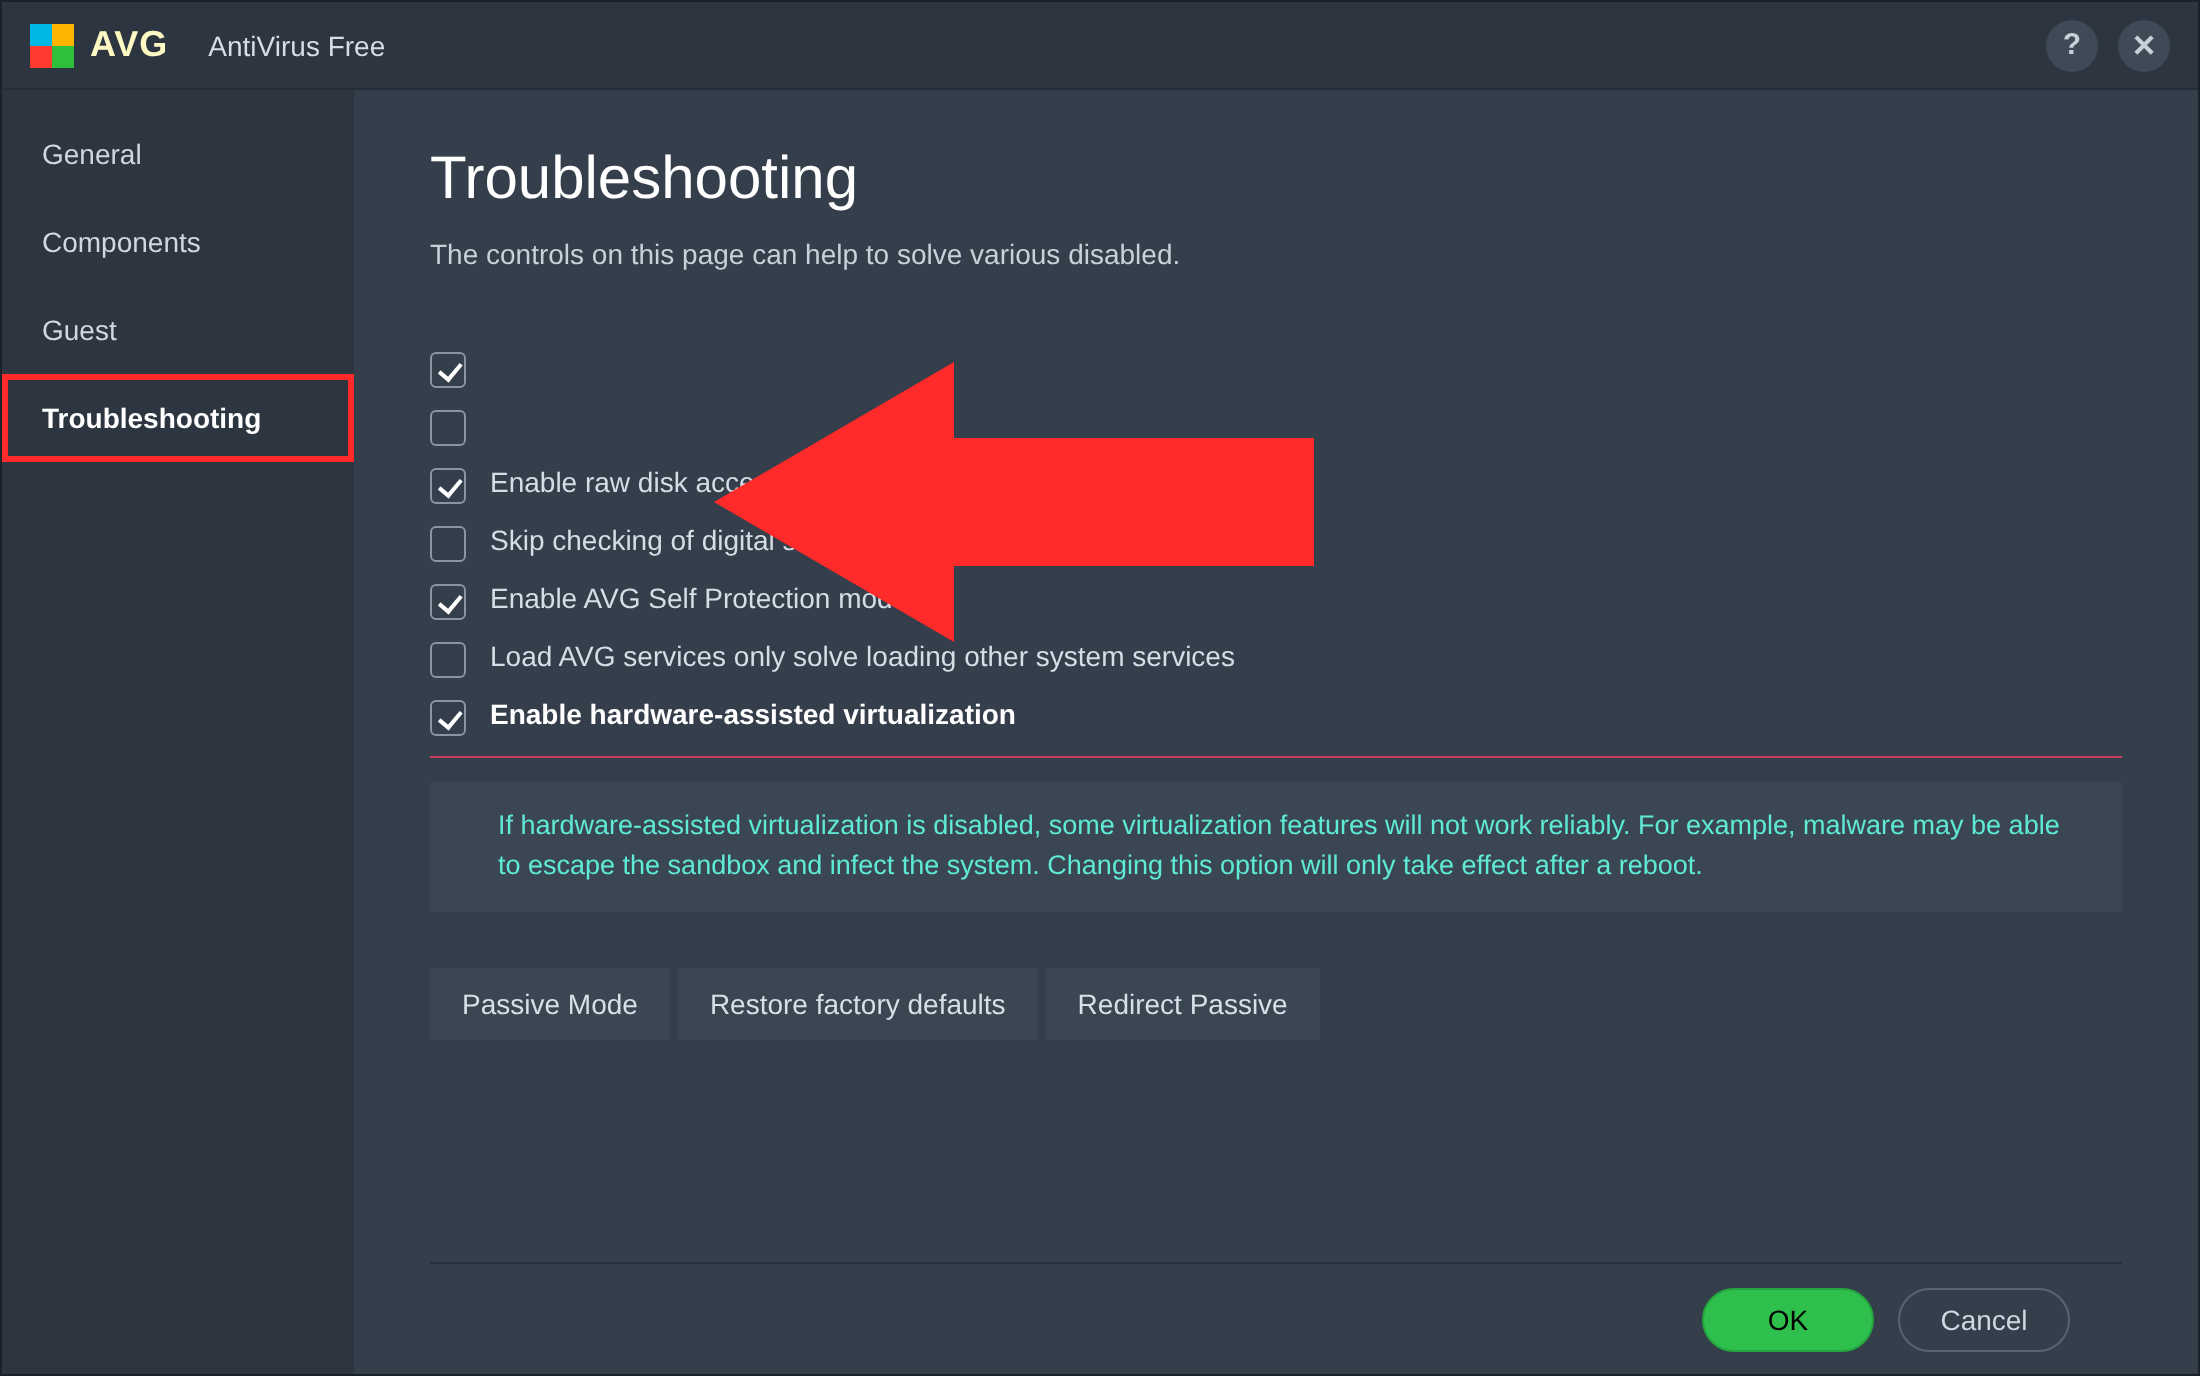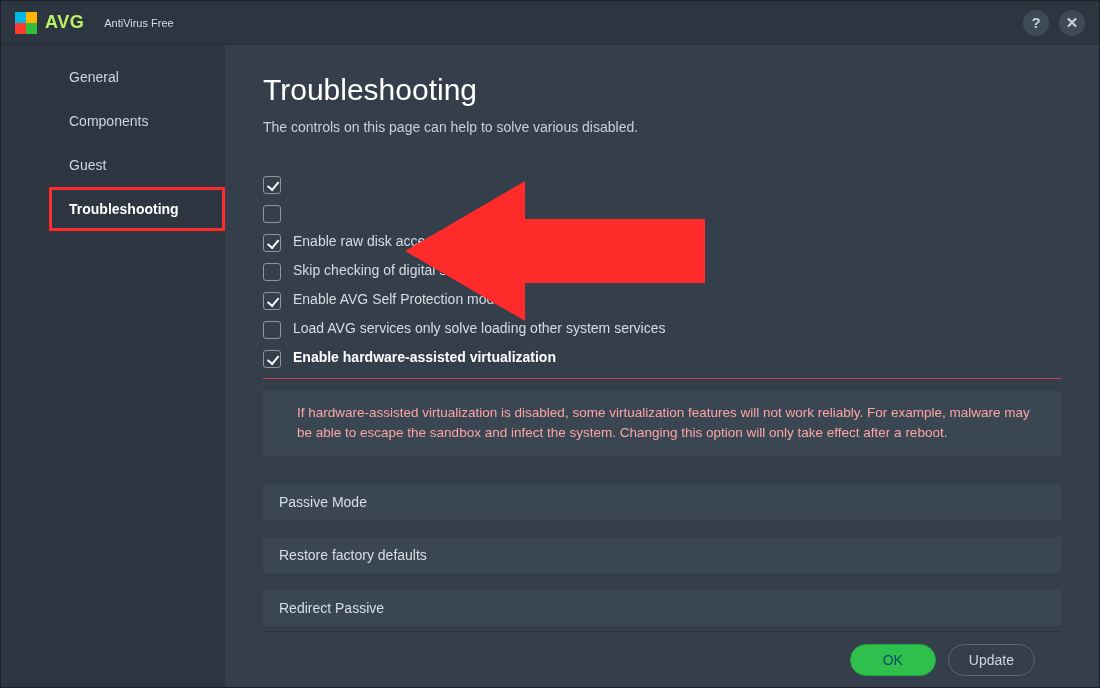--- a/index.html
+++ b/index.html
@@ -22,30 +22,30 @@
   border-bottom: 1px solid #242c35;
 }
 .logo-block { display: flex; align-items: center; gap: 8px; }
 .avg-logo {
   width: 22px; height: 22px; position: relative;
 }
 .avg-logo .tl { position:absolute; left:0; top:0; width:50%; height:50%; background:#00b7e6; }
 .avg-logo .tr { position:absolute; right:0; top:0; width:50%; height:50%; background:#ffb400; }
 .avg-logo .bl { position:absolute; left:0; bottom:0; width:50%; height:50%; background:#ff3b30; }
 .avg-logo .br { position:absolute; right:0; bottom:0; width:50%; height:50%; background:#2fbf3a; }
-.avg-wordmark { font-weight: 700; font-size: 18px; letter-spacing: 0.5px; color:#bef264; }
-.app-name { margin-left: 20px; font-size: 11px; color:#d5dde5; }
+.avg-wordmark { font-weight: 700; font-size: 18px; letter-spacing: 0.5px; color:#fef9c3; }
+.app-name { margin-left: 20px; font-size: 14px; color:#d5dde5; }
 .title-grow { flex:1; }
 .title-btn {
   width: 26px; height: 26px; border-radius: 50%;
   background: #3f4a57; color:#c8d0d8;
   display:flex; align-items:center; justify-content:center;
   margin-left: 10px; cursor:pointer; font-size: 15px; font-weight:bold;
 }
-.body { flex:1; display:flex;padding-left:48px; }
+.body { flex:1; display:flex; }
 .sidebar {
   width: 176px; background:#2c3540; padding-top: 10px;
   display:flex; flex-direction:column;
 }
 .sidebar-item {
   padding: 14px 20px; font-size: 14px; color:#cfd7df; cursor:pointer;
 }
 .sidebar-item.active {
   color:#fff; font-weight:700; background:#2c3540;
   outline: 3px solid #ff2a2a; outline-offset: -3px;
@@ -67,38 +67,38 @@
 .checkbox.checked::after {
   content:""; display:block; width:5px; height:9px; border:solid #fff; border-width:0 2px 2px 0;
   transform: rotate(40deg) translateY(-1px);
 }
 .opt-label { color:#d5dde5; }
 .opt-label.bold { font-weight:700; color:#fff; }
 .underline-red {
   border-bottom: 1px solid #c93f5a; padding-bottom: 10px;
 }
 .info-box {
-  background:#3b4653; padding: 12px 18px 14px 34px; color:#fca5a5;
+  background:#3b4653; padding: 12px 18px 14px 34px; color:#5eead4;
   font-size: 13.5px; line-height: 1.45; margin-top: 2px;
 }
-.section-list { margin-top: 28px; display:flex; flex-direction:column; gap: 17px; }
+.section-list { margin-top: 28px; display:flex; flex-direction:row; gap: 4px; }
 .section-item {
   background:#3b4653; padding: 10px 16px; color:#d8dfe6; cursor:pointer;
   font-size: 14px;
 }
 .footer {
   height: 56px; border-top: 1px solid #2a323b;
   display:flex; align-items:center; justify-content:flex-end;
   padding: 0 26px; gap: 12px;
 }
 .btn {
   min-width: 86px; height: 32px; border-radius: 16px; display:flex; align-items:center; justify-content:center;
   font-size: 14px; cursor:pointer; padding: 0 20px;
 }
-.btn-ok { background:#2fbf4c; color:#0c4a6e; border:1px solid #24a53f; }
+.btn-ok { background:#2fbf4c; color:#000000; border:1px solid #24a53f; }
 .btn-cancel { background:transparent; color:#cfd7df; border:1px solid #5a6470; }
 
 .red-arrow {
   position:absolute; left: 180px; top: 136px; z-index: 5; pointer-events:none;
 }
 .red-arrow svg { display:block; }
 </style>
 </head>
 <body>
 
@@ -177,17 +177,17 @@
       <div class="section-list">
         <div class="section-item">Passive Mode</div>
         <div class="section-item">Restore factory defaults</div>
         <div class="section-item">Redirect Passive</div>
       </div>
 
       <div style="flex:1"></div>
 
       <div class="footer">
         <div class="btn btn-ok">OK</div>
-        <div class="btn btn-cancel">Update</div>
+        <div class="btn btn-cancel">Cancel</div>
       </div>
     </div>
   </div>
 </div>
 
 </body></html>

